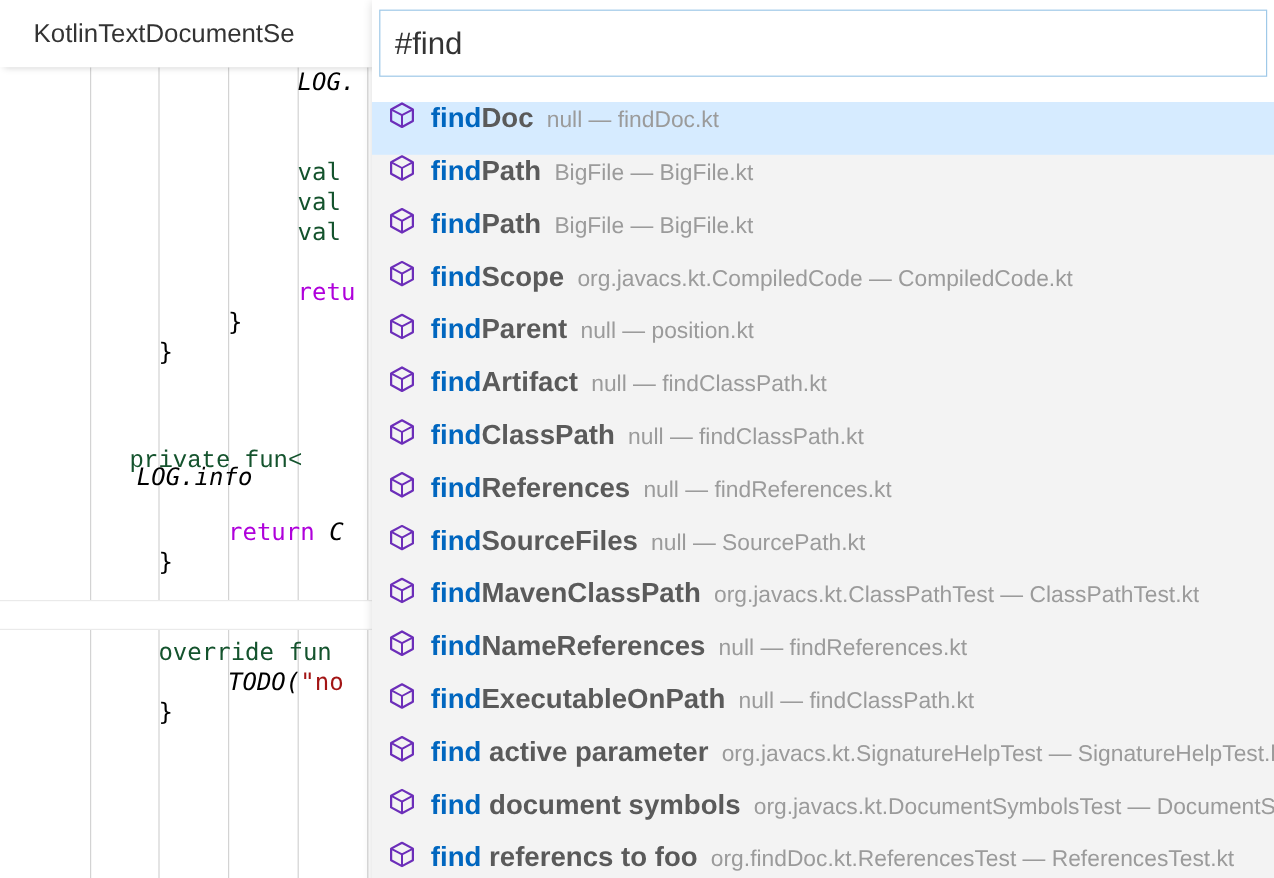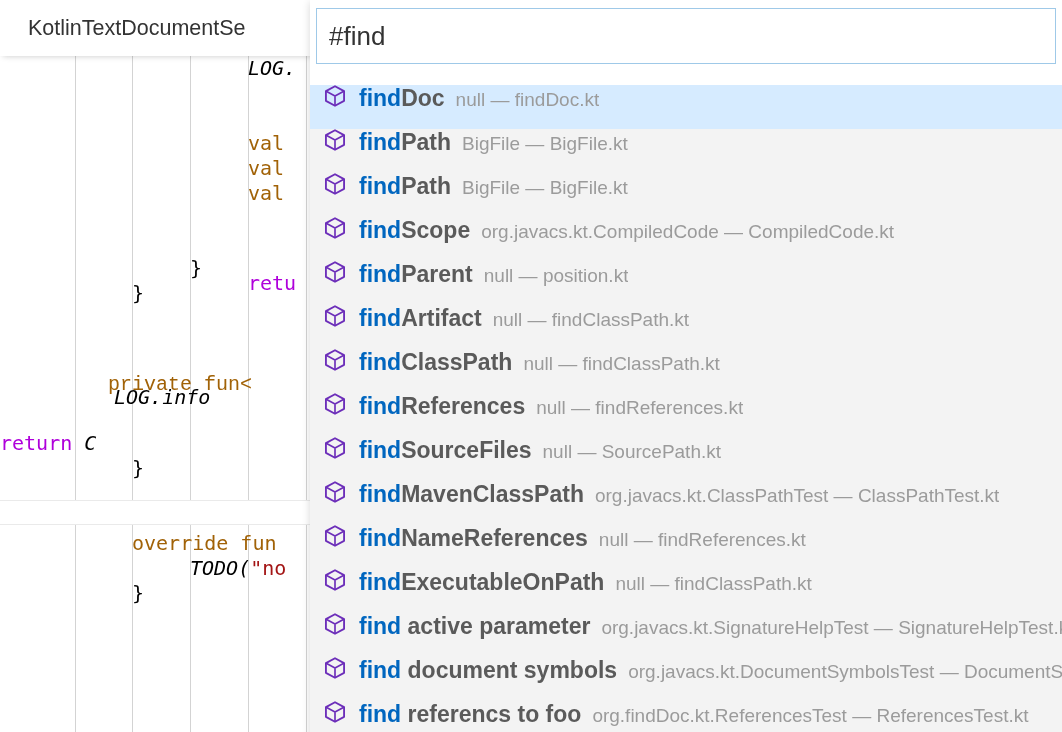--- a/index.html
+++ b/index.html
@@ -68,21 +68,21 @@
 
   .code-line {
     position: absolute;
     left: 0;
     white-space: pre;
     font-family: "DejaVu Sans Mono", "Liberation Mono", monospace;
     font-size: 20px;
     line-height: 25px;
     color: #000000;
   }
-  .kw       { color: #a16207; }
+  .kw       { color: #14532d; }
   .kw-ctl   { color: #af00db; }
   .str      { color: #a31515; }
   .plain    { color: #000000; font-style: italic; }
   .brace    { color: #000000; }
 
   
   #quick-open {
     position: absolute;
     left: 310px; top: 0;
     width: 752px;
@@ -180,26 +180,26 @@
         <div class="indent-guide" style="left: 190px;"></div>
         <div class="indent-guide" style="left: 248px;"></div>
         <div class="indent-guide" style="left: 306px;"></div>
       </div>
     <div id="current-line" style="top: 444px;"></div>
     <div id="code-lines">
         <div class="code-line" style="top: 0px; padding-left: 248px;"><span class="plain">LOG.</span></div>
         <div class="code-line" style="top: 75px; padding-left: 248px;"><span class="kw">val</span></div>
         <div class="code-line" style="top: 100px; padding-left: 248px;"><span class="kw">val  </span></div>
         <div class="code-line" style="top: 125px; padding-left: 248px;"><span class="kw">val</span></div>
-        <div class="code-line" style="top: 175px; padding-left: 248px; margin-top: 40px;"><span class="kw-ctl">retu</span></div>
+        <div class="code-line" style="top: 175px; padding-left: 248px;"><span class="kw-ctl">retu</span></div>
         <div class="code-line" style="top: 200px; padding-left: 190px;"><span class="brace">}</span></div>
         <div class="code-line" style="top: 225px; padding-left: 132px;"><span class="brace">}</span></div>
         <div class="code-line" style="top: 316px; padding-left: 108px; font-family: Liberation Mono, monospace;"><span class="kw">private fun&lt;</span></div>
         <div class="code-line" style="top: 329px; padding-left: 114px;"><span class="plain">LOG.info</span></div>
-        <div class="code-line" style="top: 375px; "><span class="kw-ctl">return </span><span class="plain">C</span></div>
+        <div class="code-line" style="top: 375px; padding-left: 190px;"><span class="kw-ctl">return </span><span class="plain">C</span></div>
         <div class="code-line" style="top: 400px; padding-left: 132px;"><span class="brace">}</span></div>
         <div class="code-line" style="top: 475px; padding-left: 132px;"><span class="kw">override fun</span></div>
         <div class="code-line" style="top: 500px; padding-left: 190px;"><span class="plain">TODO(</span><span class="str">"no</span></div>
         <div class="code-line" style="top: 525px; padding-left: 132px;"><span class="brace">}</span></div>
       </div>
   </div>
 
   <div id="title-bar">
     <div id="breadcrumb">KotlinTextDocumentSe</div>
   </div>

